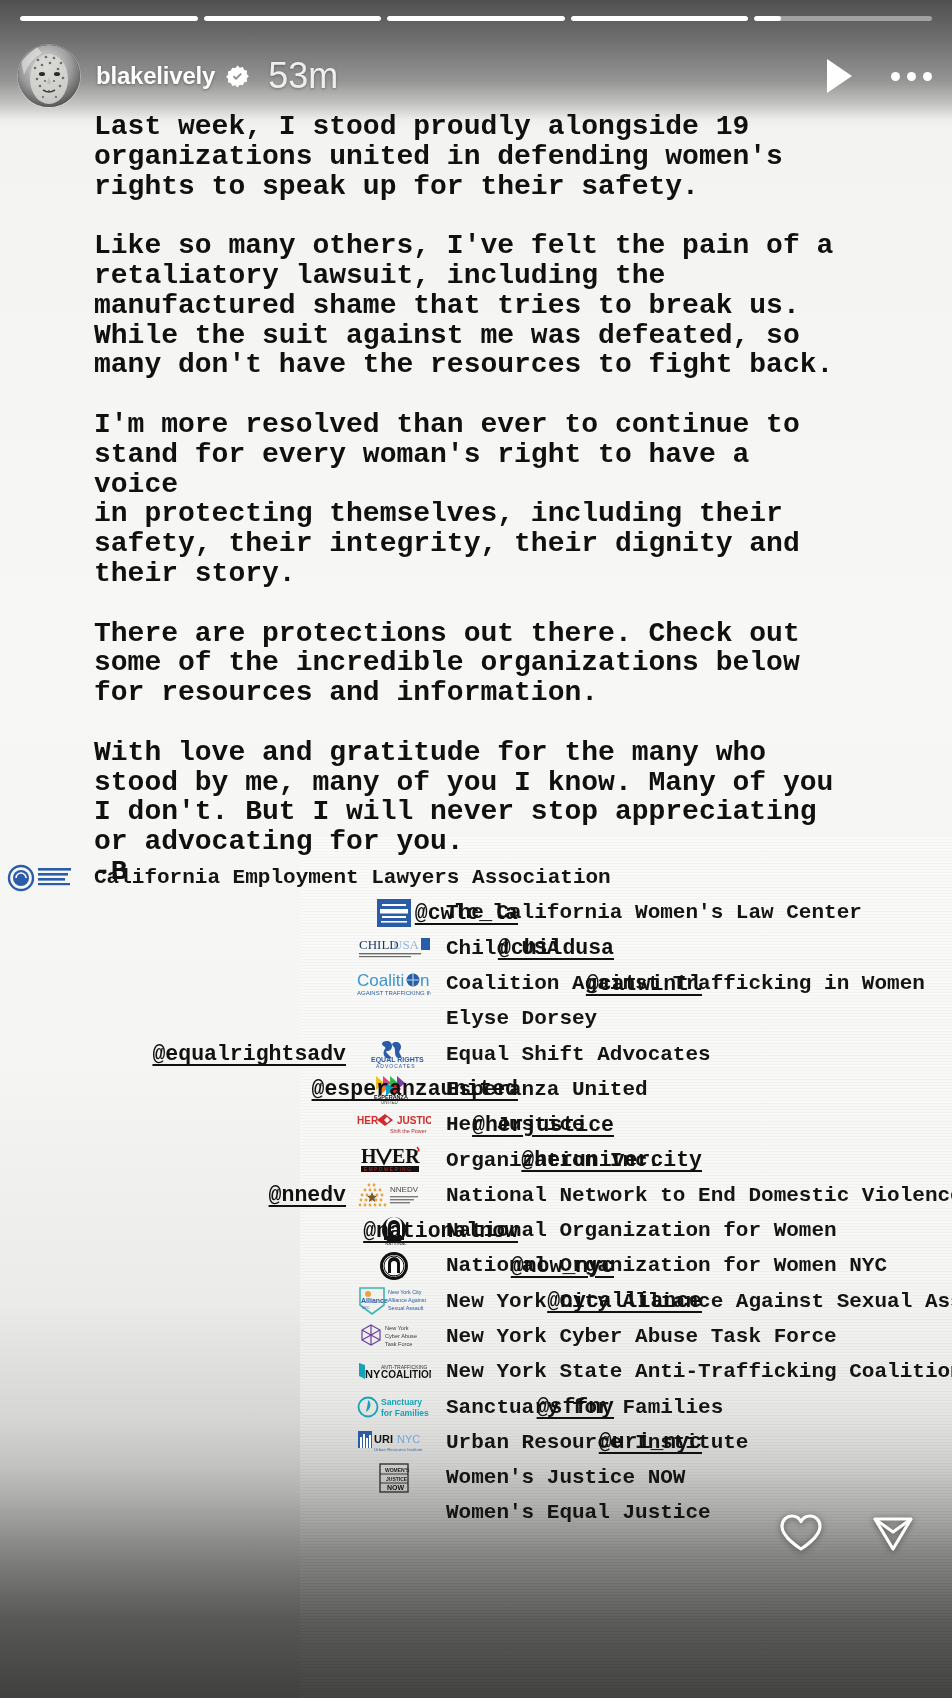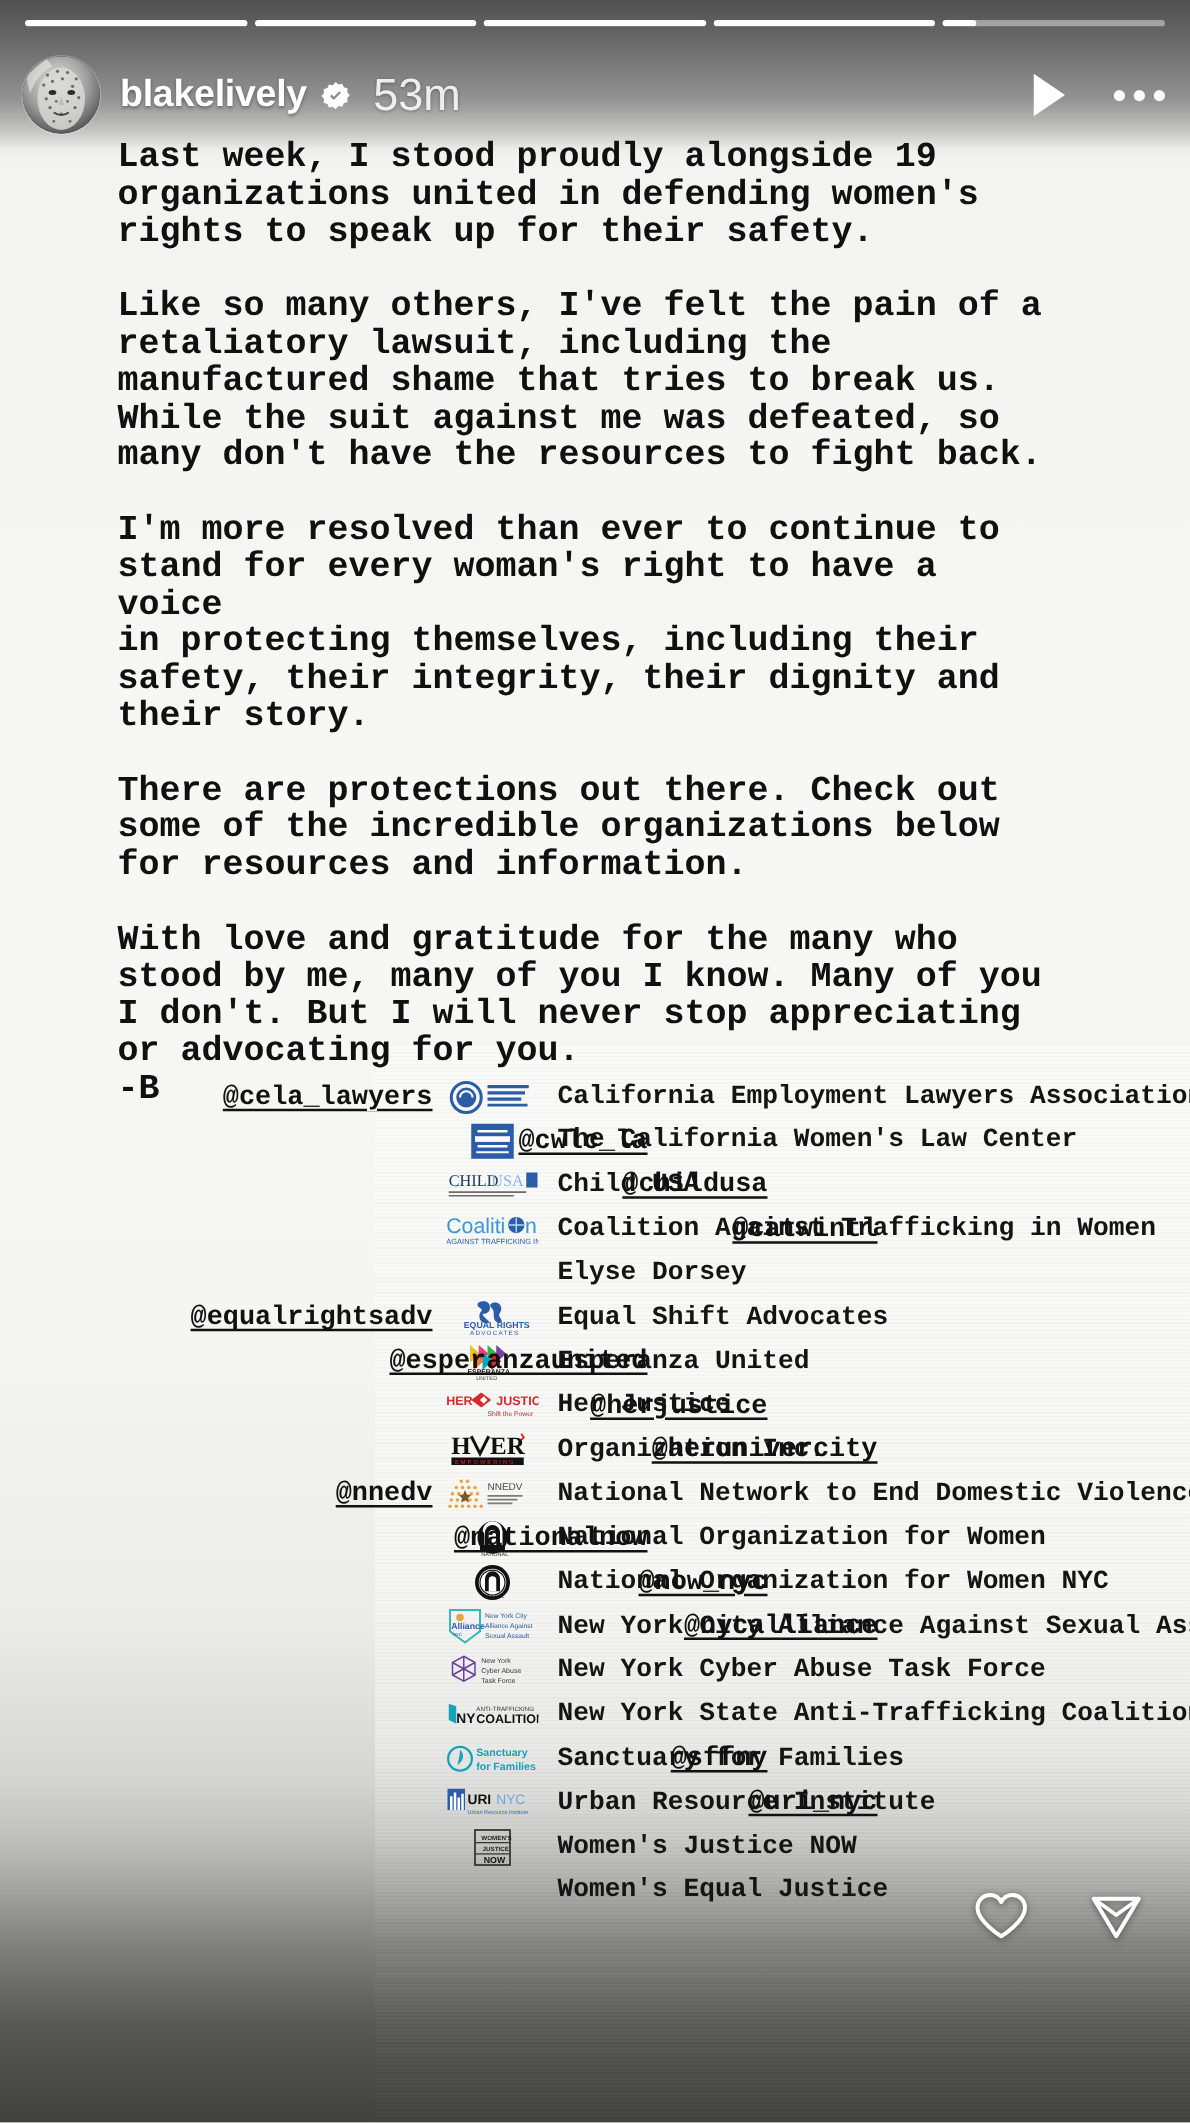--- a/index.html
+++ b/index.html
@@ -84,21 +84,21 @@
     width:62px; height:62px; border-radius:50%;
     overflow:hidden; flex:none;
     background:#4a4a4a;
     box-shadow:0 0 0 1px rgba(255,255,255,0.25);
     position:relative;
   }
   .avatar svg { display:block; width:100%; height:100%; }
   .username {
     margin-left:16px;
     color:#ffffff;
-    font-size:30px;
+    font-size:24px;
     font-weight:600;
     letter-spacing:-0.2px;
     text-shadow:0 1px 3px rgba(0,0,0,0.35);
     white-space:nowrap;
   }
   .verified {
     margin-left:10px; width:25px; height:25px; flex:none;
     display:inline-flex; align-items:center; justify-content:center;
   }
   .timestamp {
@@ -315,23 +315,20 @@
 for resources and information.
 
 With love and gratitude for the many who
 stood by me, many of you I know. Many of you
 I don't. But I will never stop appreciating
 or advocating for you.
 -B</div>
 
   <div class="orglist" id="orglist">
       <div class="orgrow">
-        <div class="handle-col">
-          <span class="handle" style="margin-right: 0px; transform: translateX(0px);">@cela_lawyers</span>
-        </div>
         <div class="logo-col">
           <div class="logo">
             <svg width="70" height="30" viewBox="0 0 70 30">
               <circle cx="14" cy="15" r="12" fill="none" stroke="#2a5ca8" stroke-width="2.4"></circle>
               <circle cx="14" cy="15" r="8" fill="#2a5ca8"></circle>
               <path d="M9 15a5 5 0 0 1 10 0" stroke="#fff" stroke-width="1.6" fill="none"></path>
               <g fill="#2a5ca8">
                 <rect x="31" y="5" width="33" height="2.6"></rect>
                 <rect x="31" y="10" width="30" height="2.6"></rect>
                 <rect x="31" y="15" width="27" height="2.6"></rect>

